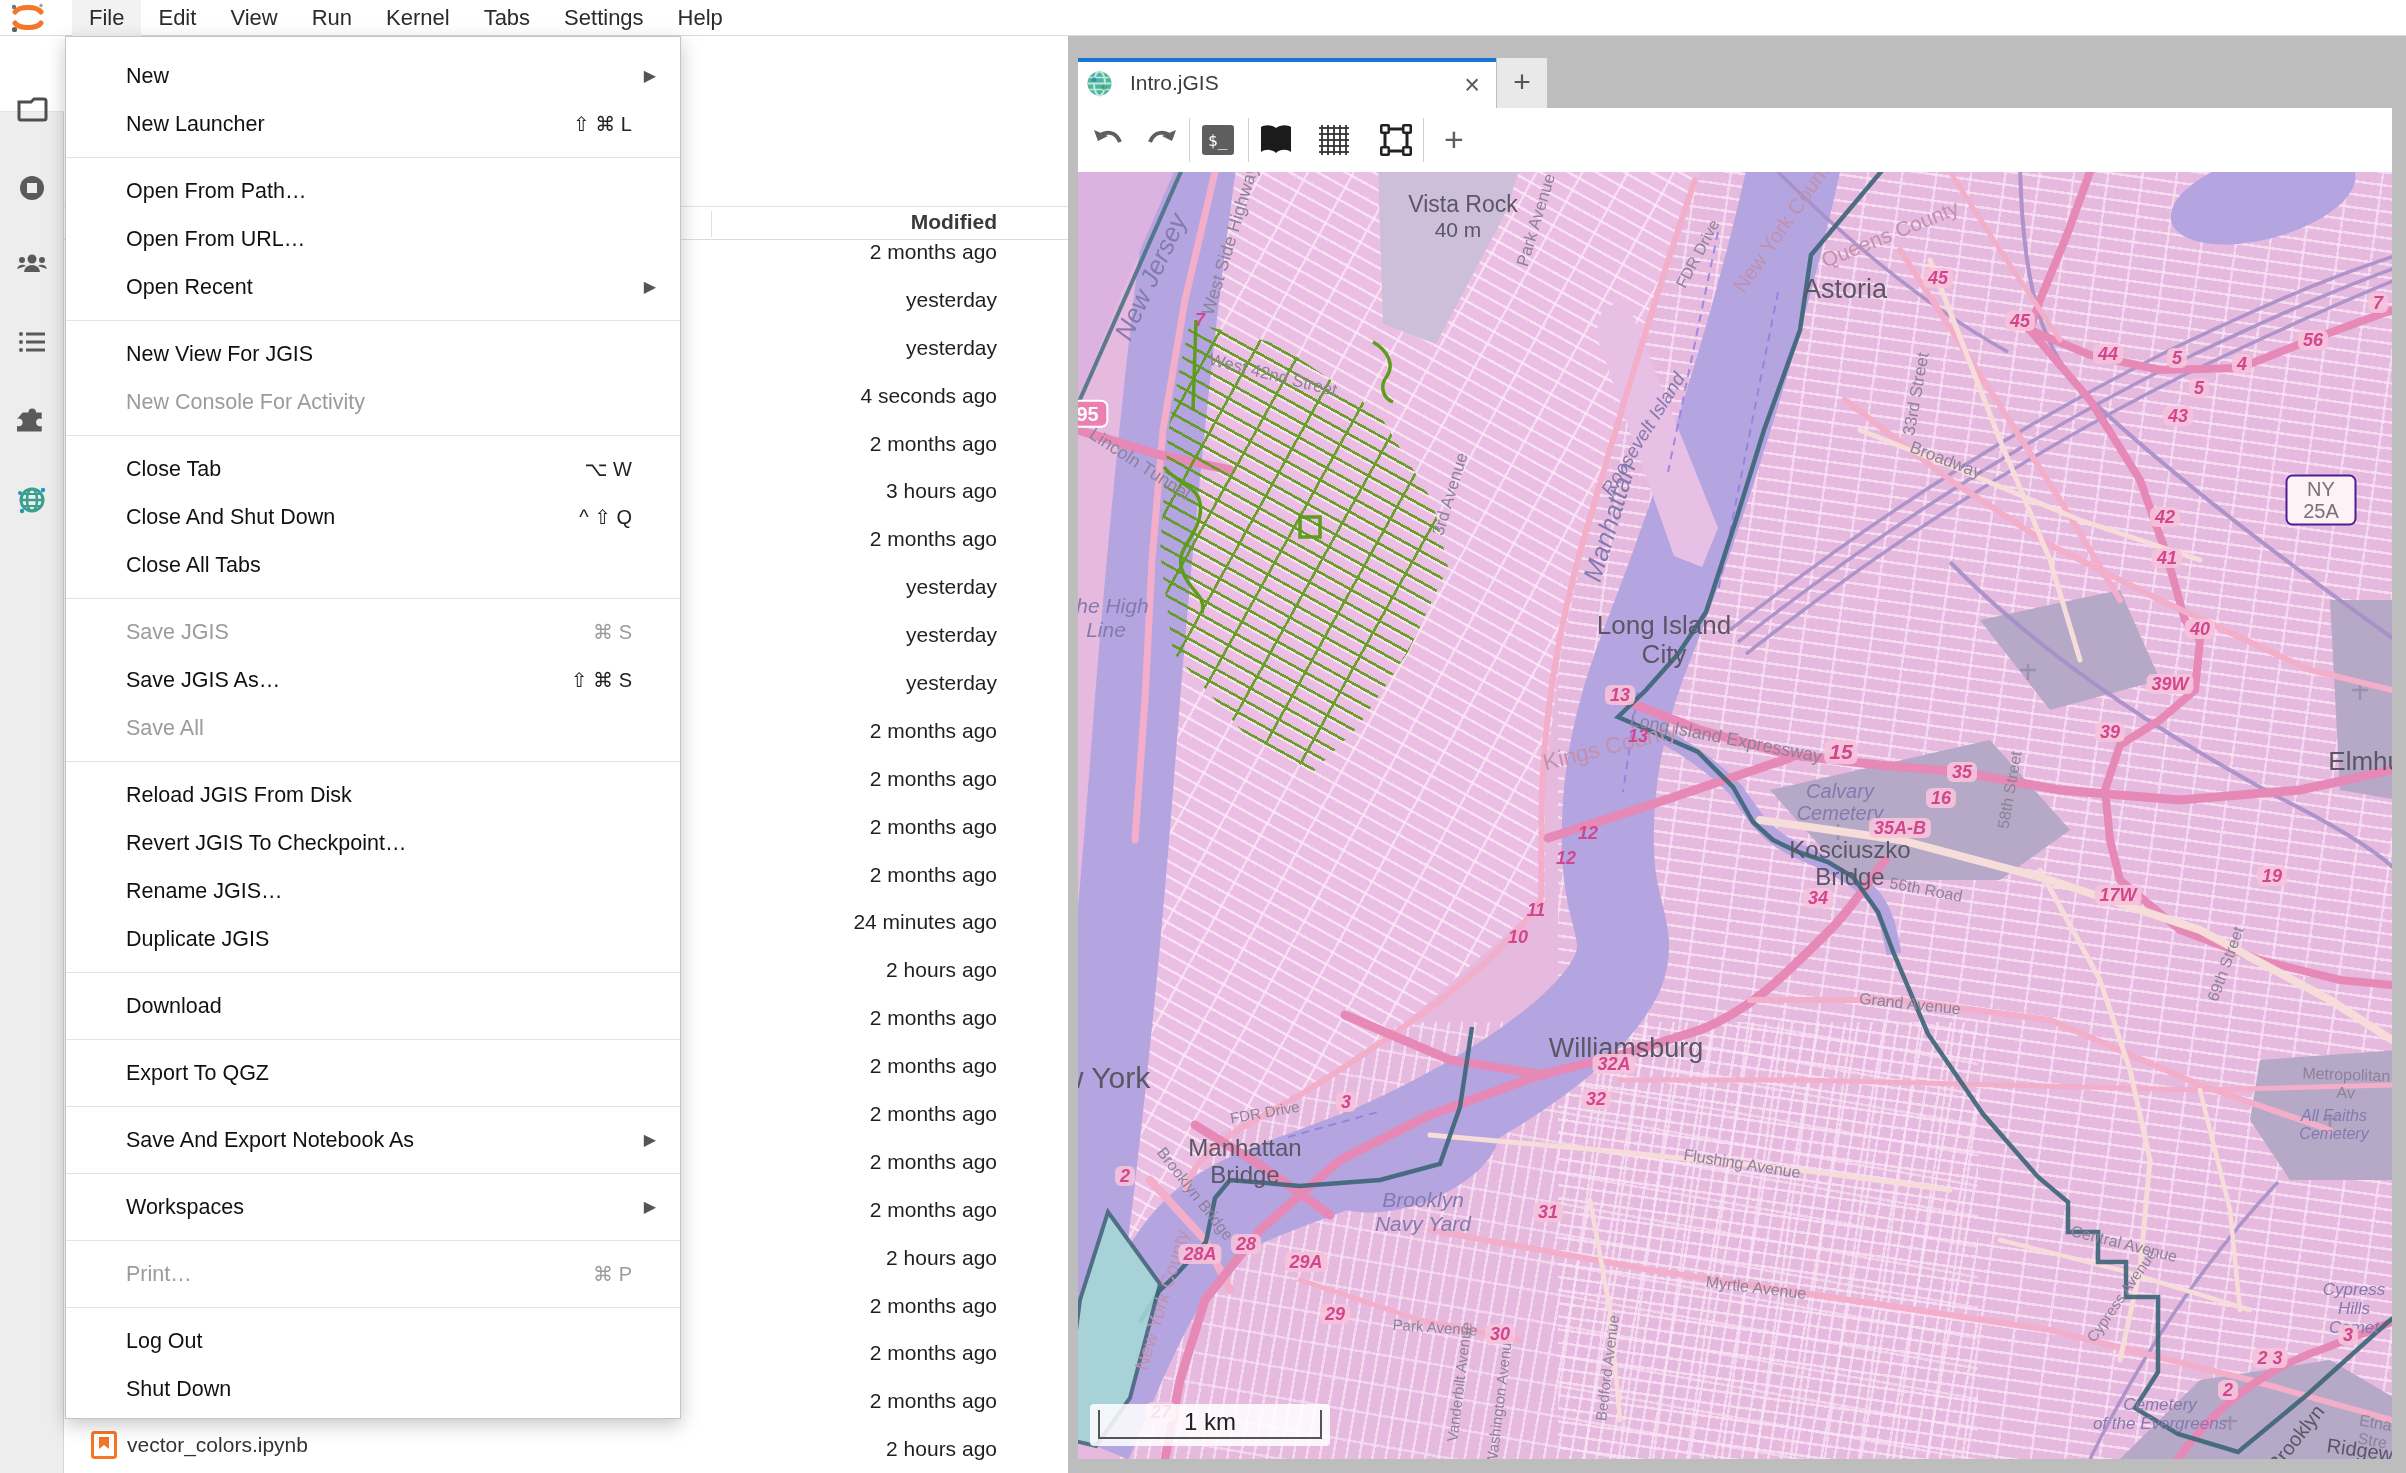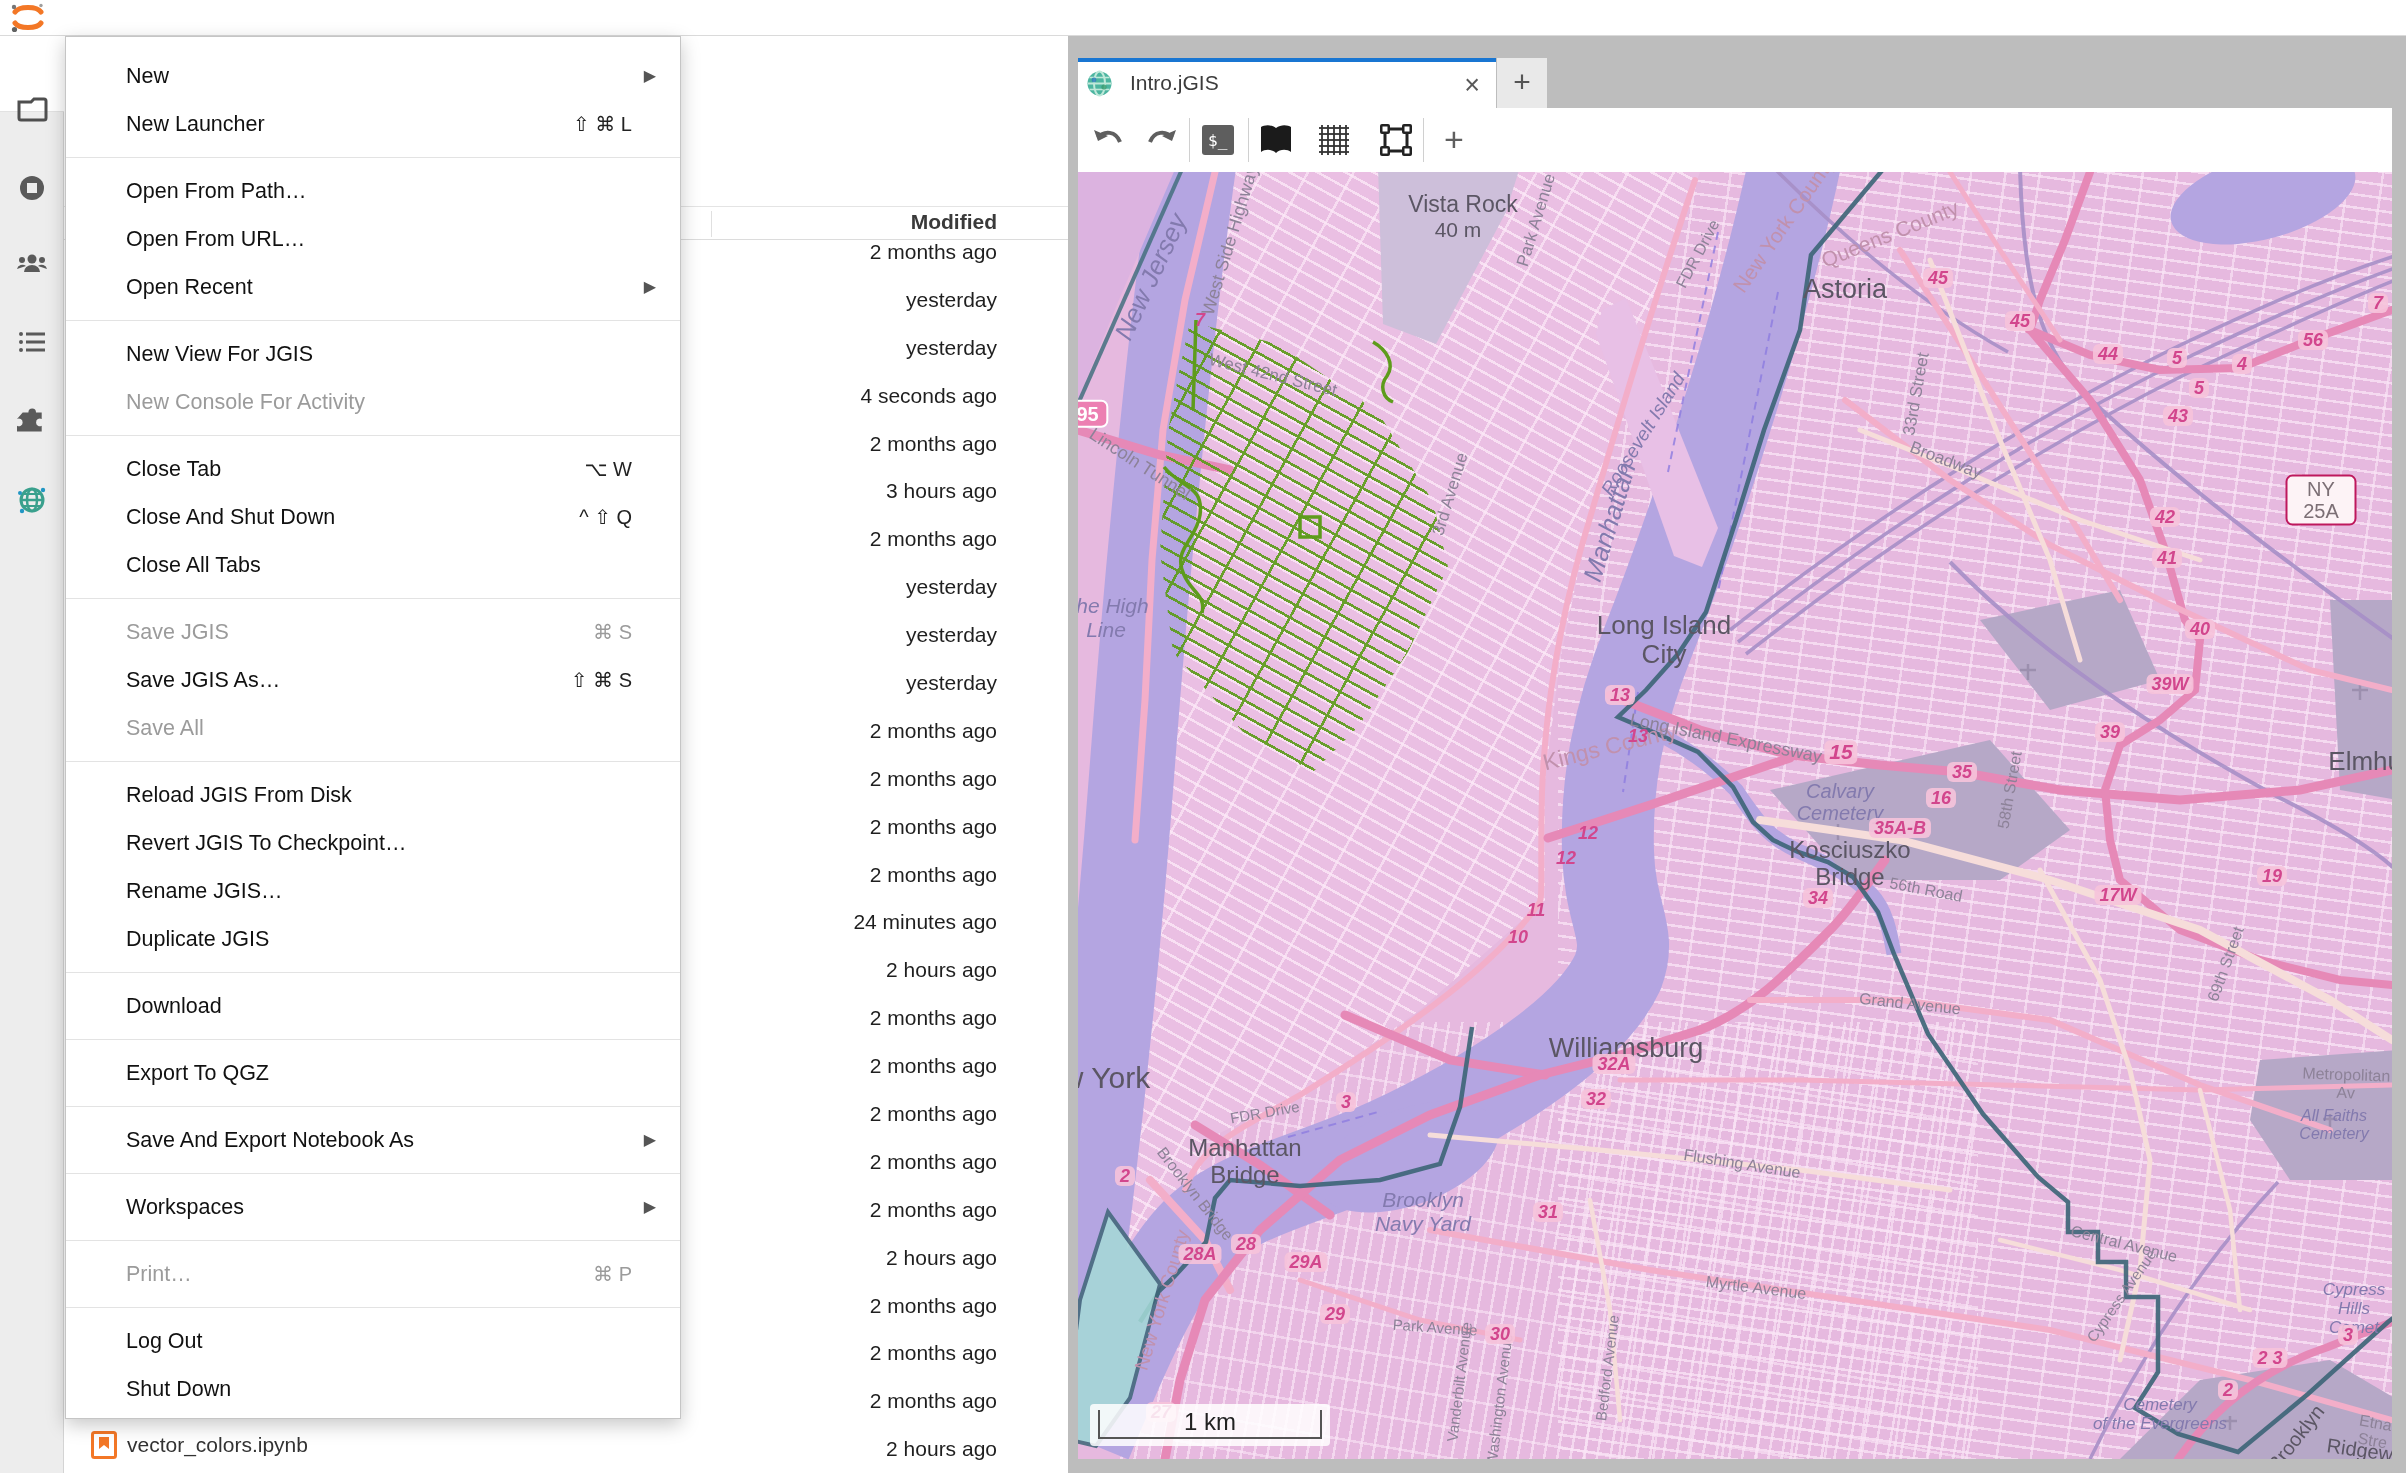--- a/index.html
+++ b/index.html
@@ -85,40 +85,50 @@
         line-height:1.12; pointer-events:none; }
   .ml.city   { color:#5b5664; }
   .ml.street { color:#8d8298; }
   .ml.area   { color:#837aae; font-style:italic; }
   .ml.county { color:#c191ad; }
   .ml.exit   { color:#d2468d; font-style:italic; font-weight:bold;
                background:rgba(246,195,218,.9); border-radius:6px; padding:0 5px; }
   .ml.pier   { color:#d2468d; font-style:italic; font-weight:bold; }
   .ml.shield495 { color:#fff; background:#ec7fb2; border:2px solid #fff; border-radius:7px;
                   padding:1px 8px; font-weight:bold; }
-  .ml.shield25a { color:#7c6f75; background:#fdf3f6; border:2px solid #be185d; border-radius:7px;
+  .ml.shield25a { color:#7c6f75; background:#fdf3f6; border:2px solid #4c1d95; border-radius:7px;
                   padding:1px 9px; }
 
   #scalebar { position:absolute; left:12px; top:1232px; width:240px; height:42px;
               background:rgba(255,255,255,.85); border-radius:4px; }
   #scalebar .bracket { position:absolute; left:8px; right:8px; top:6px; bottom:7px;
                        border-left:2px solid #555; border-right:2px solid #555; border-bottom:2px solid #555; }
   #scalebar .sb-label { position:absolute; width:100%; text-align:center; top:4px; font-size:24px; color:#222; }
 </style>
 </head>
 <body>
 
 <div id="menubar">
   <svg id="logo" viewBox="0 0 36 30">
     <path d="M5,9 C9,3 27,3 31,9" fill="none" stroke="#f37726" stroke-width="5" stroke-linecap="round"></path>
     <path d="M5,20 C9,26 27,26 31,20" fill="none" stroke="#f37726" stroke-width="5" stroke-linecap="round"></path>
     <circle cx="4" cy="4" r="2.2" fill="#767677"></circle>
     <circle cx="31" cy="2.5" r="1.7" fill="#9e9e9e"></circle>
     <circle cx="4.5" cy="26.5" r="2.6" fill="#616262"></circle>
   </svg>
+  <div id="menubar-items">
+      <div class="mb-item active">File</div>
+      <div class="mb-item">Edit</div>
+      <div class="mb-item">View</div>
+      <div class="mb-item">Run</div>
+      <div class="mb-item">Kernel</div>
+      <div class="mb-item">Tabs</div>
+      <div class="mb-item">Settings</div>
+      <div class="mb-item">Help</div>
+    </div>
 </div>
 
 <div id="sidebar">
   <div class="active-seg"></div>
   <svg class="sb-icon" style="top:58px" viewBox="0 0 32 32">
     <path d="M3,8 h12 l3,-3 h10 a2,2 0 0 1 2,2 v17 a2,2 0 0 1 -2,2 h-23 a2,2 0 0 1 -2,-2 z" fill="none" stroke="#4f4f4f" stroke-width="3"></path>
   </svg>
   <svg class="sb-icon" style="top:136px" viewBox="0 0 32 32">
     <circle cx="16" cy="16" r="12" fill="#5a5a5a"></circle>
       <rect x="11" y="11" width="10" height="10" fill="#ededed"></rect>

